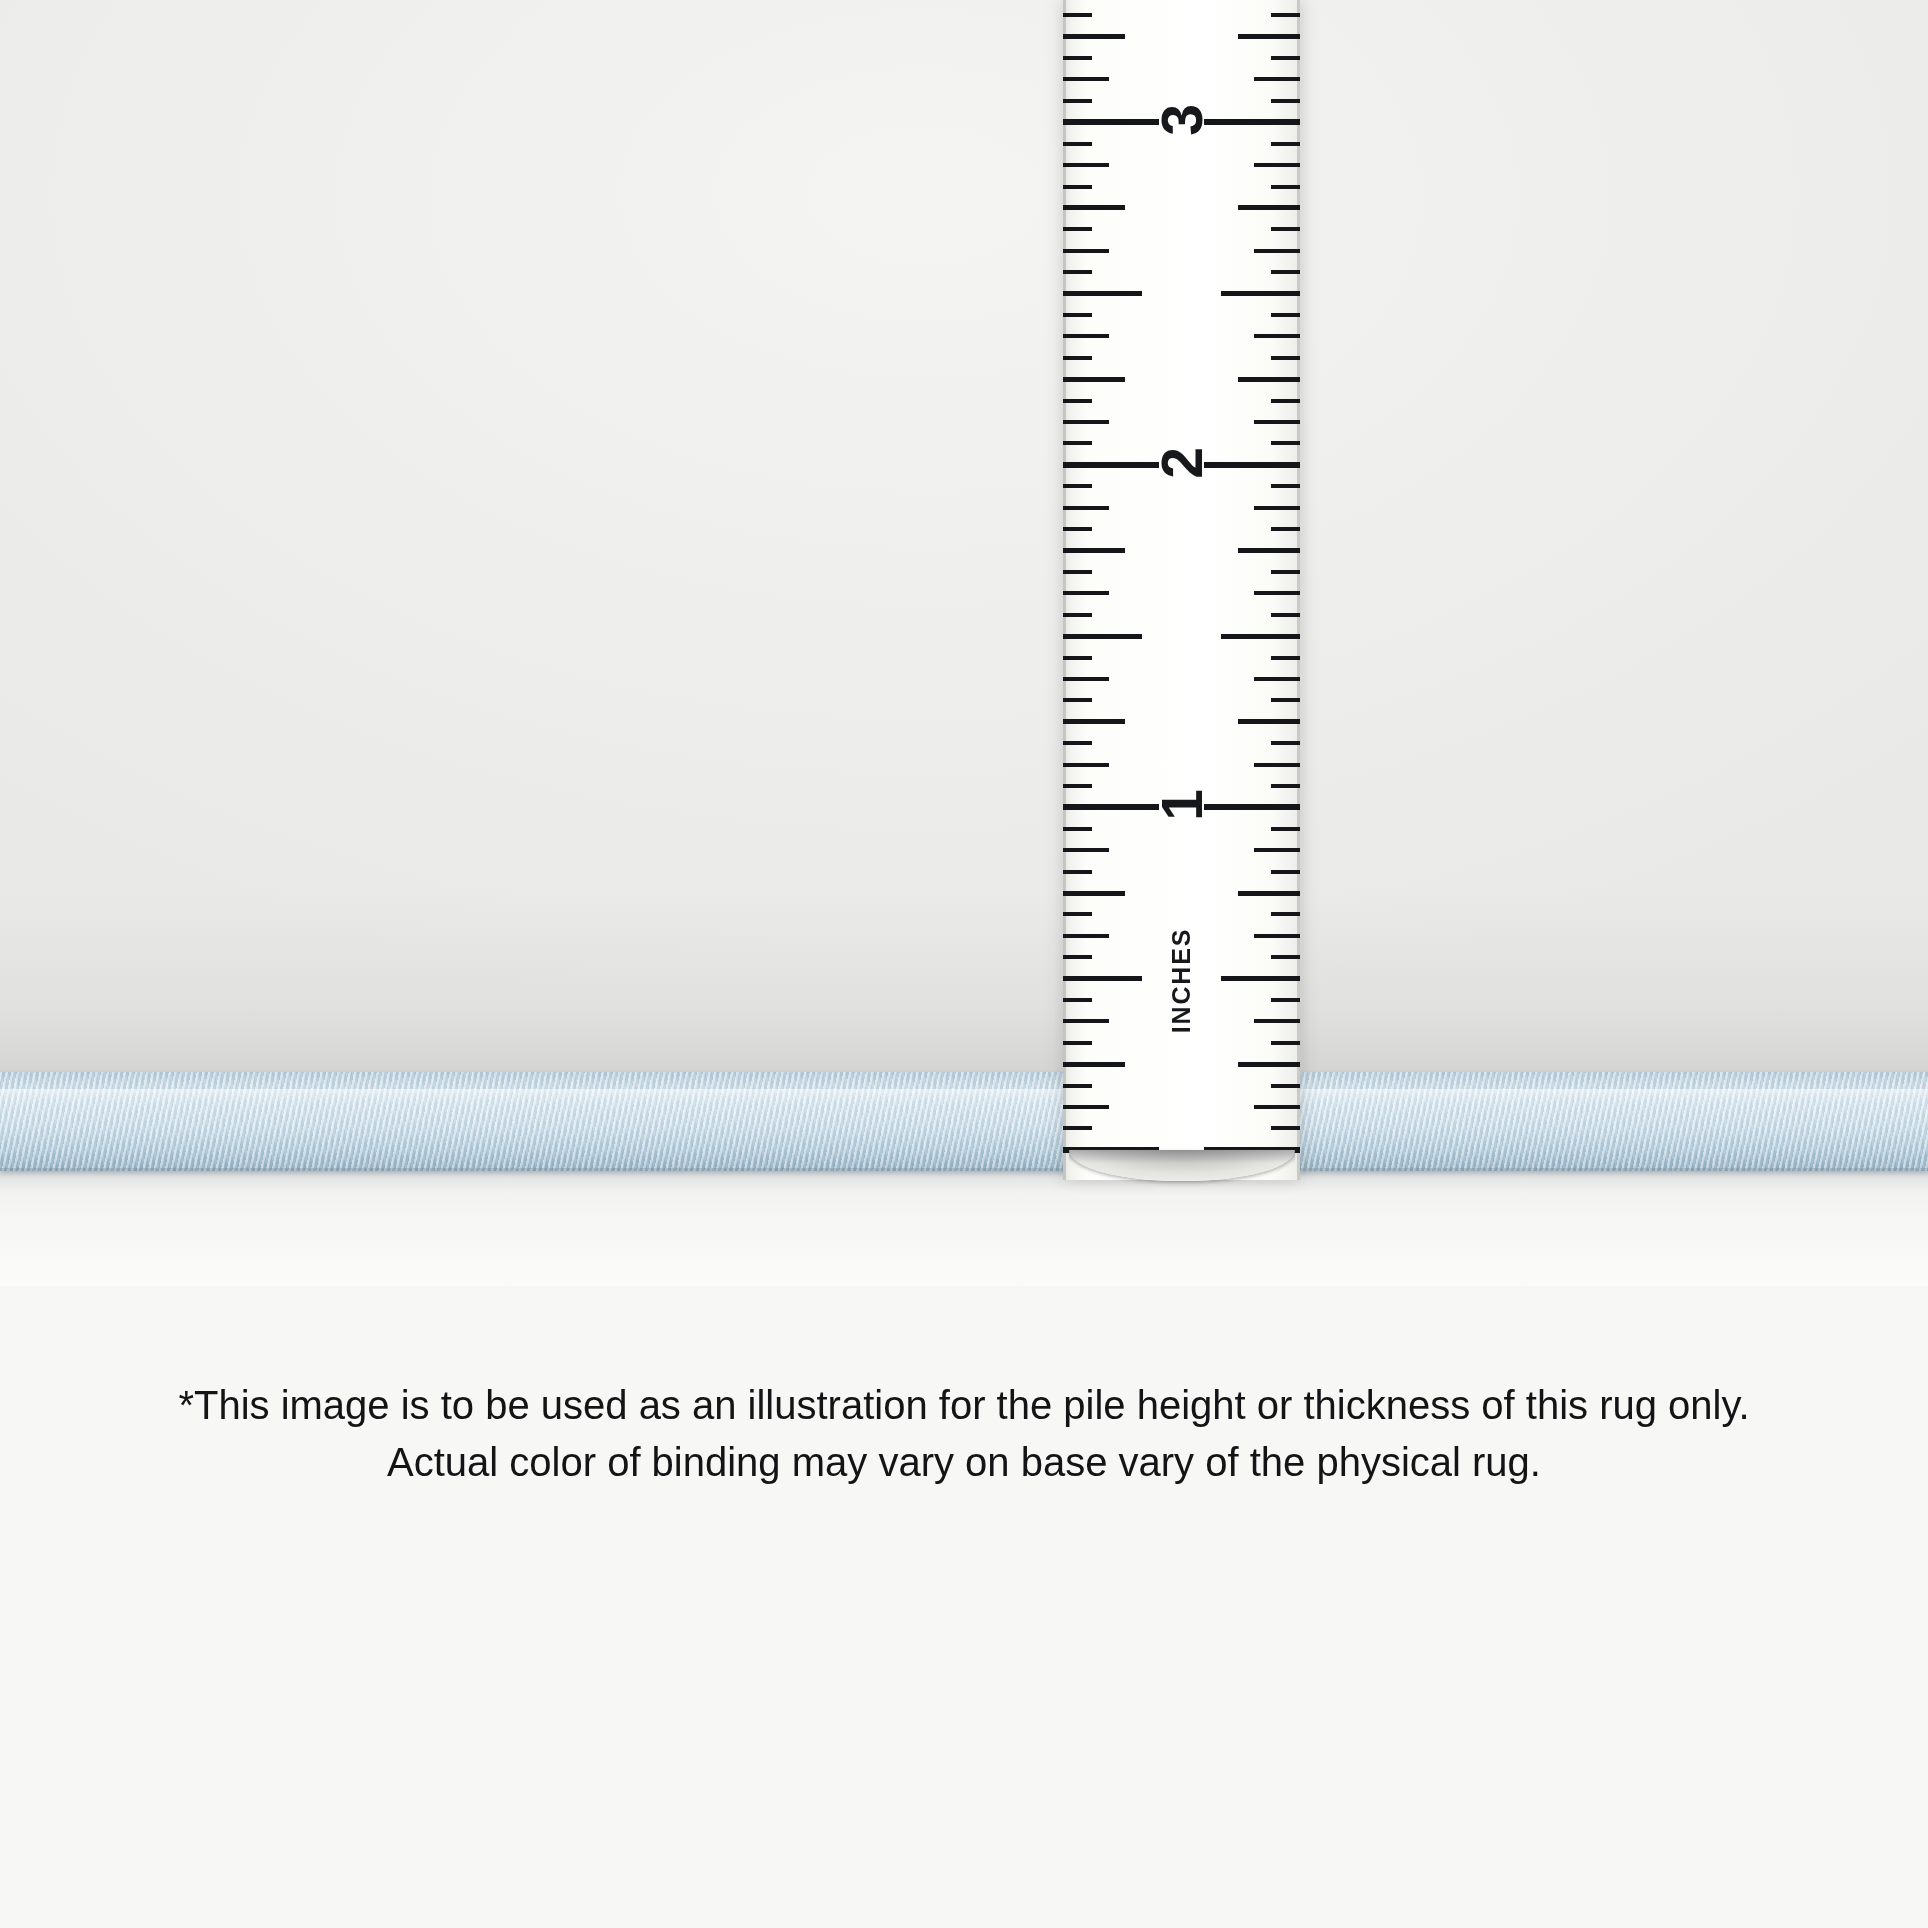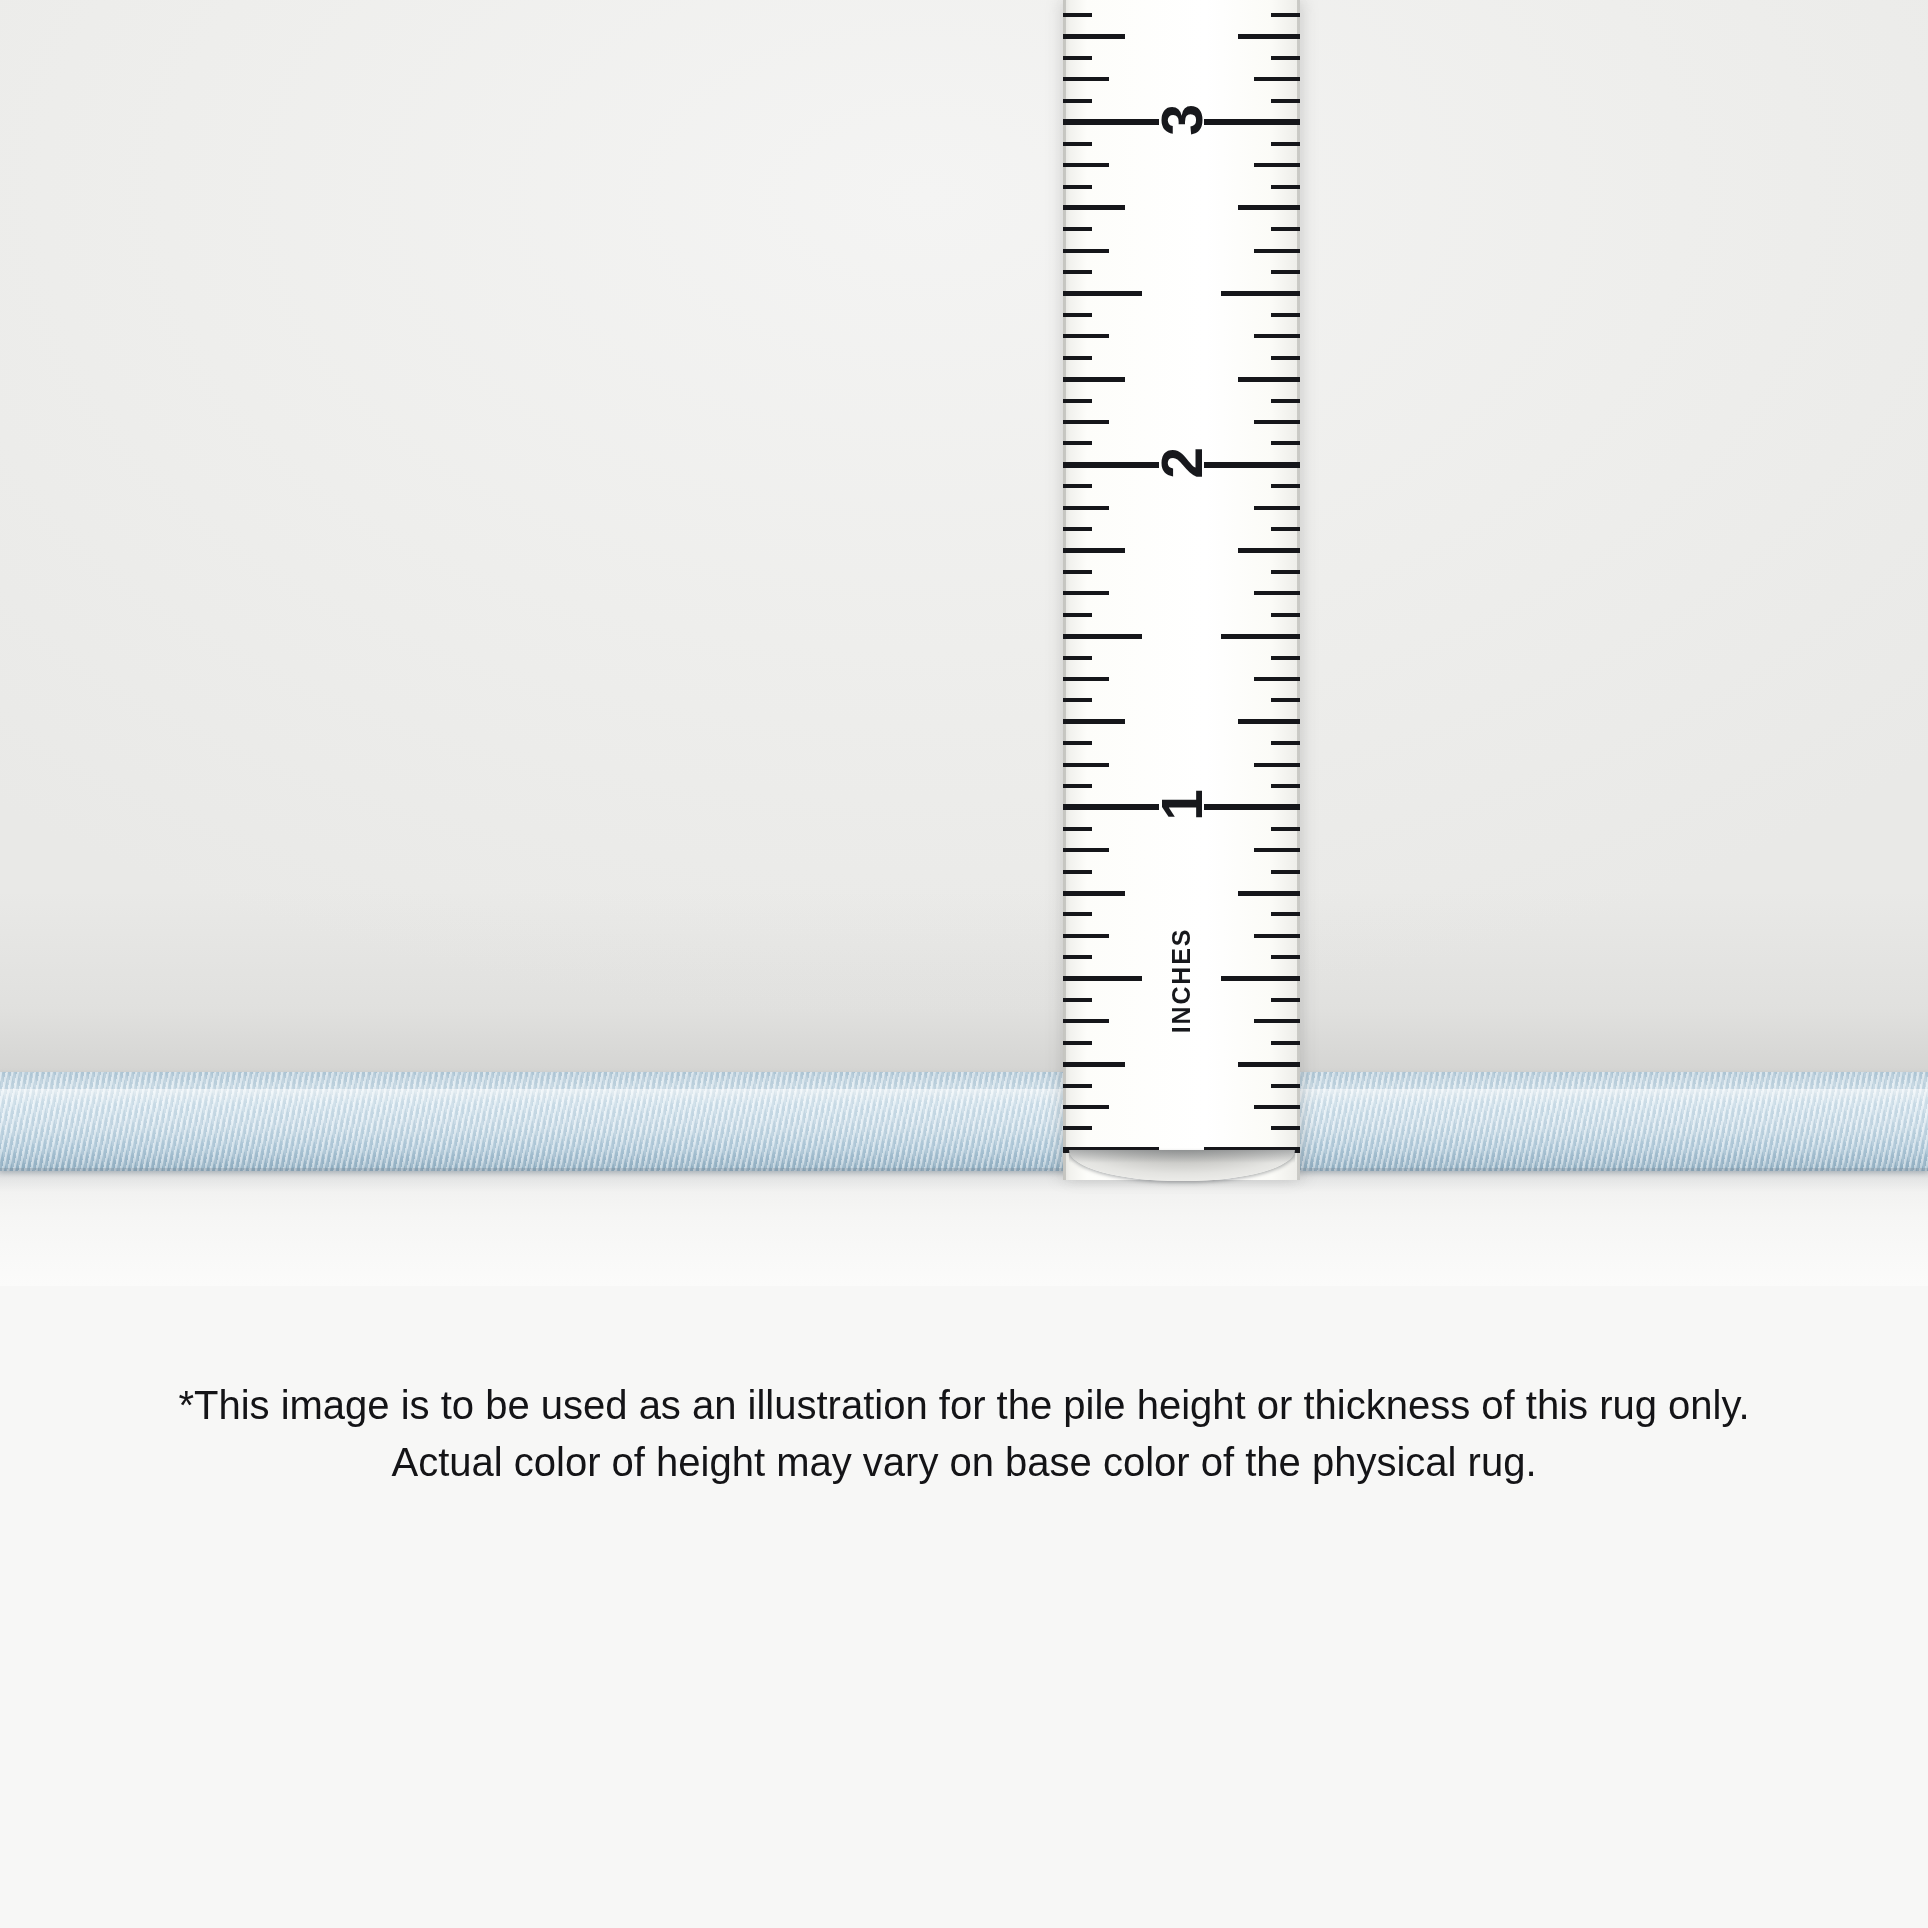--- a/index.html
+++ b/index.html
@@ -332,17 +332,17 @@
         </div>
       <div class="ruler-inches-label" id="inches-label" style="top: 966px; left: 45px; width: 147px; text-align: center;">INCHES</div>
     </div>
     <div class="ruler-tip"></div>
     <div class="ruler-tip-shade"></div>
 
   </div>
 
   <div class="caption">
     <span class="caption-line">*This image is to be used as an illustration for the pile height or thickness of this rug only.</span>
-    <span class="caption-line">Actual color of height may vary on base color of the physical rug.</span>
+    <span class="caption-line">Actual color of binding may vary on base vary of the physical rug.</span>
   </div>
 
 </div>
 
 
 </body></html>

